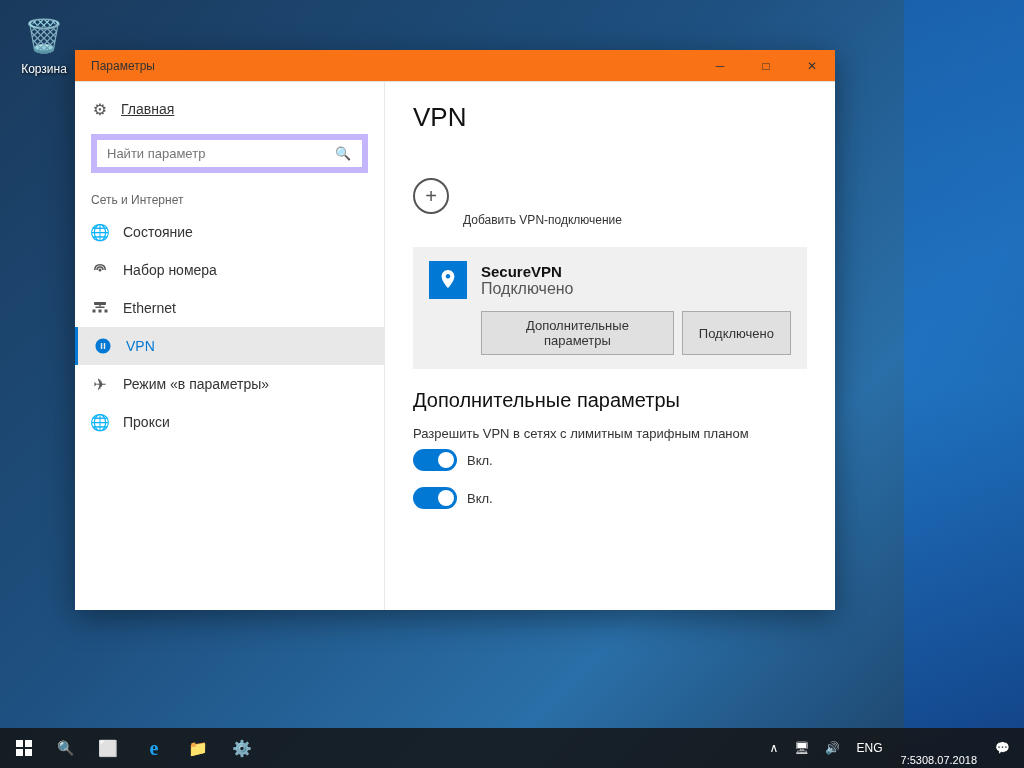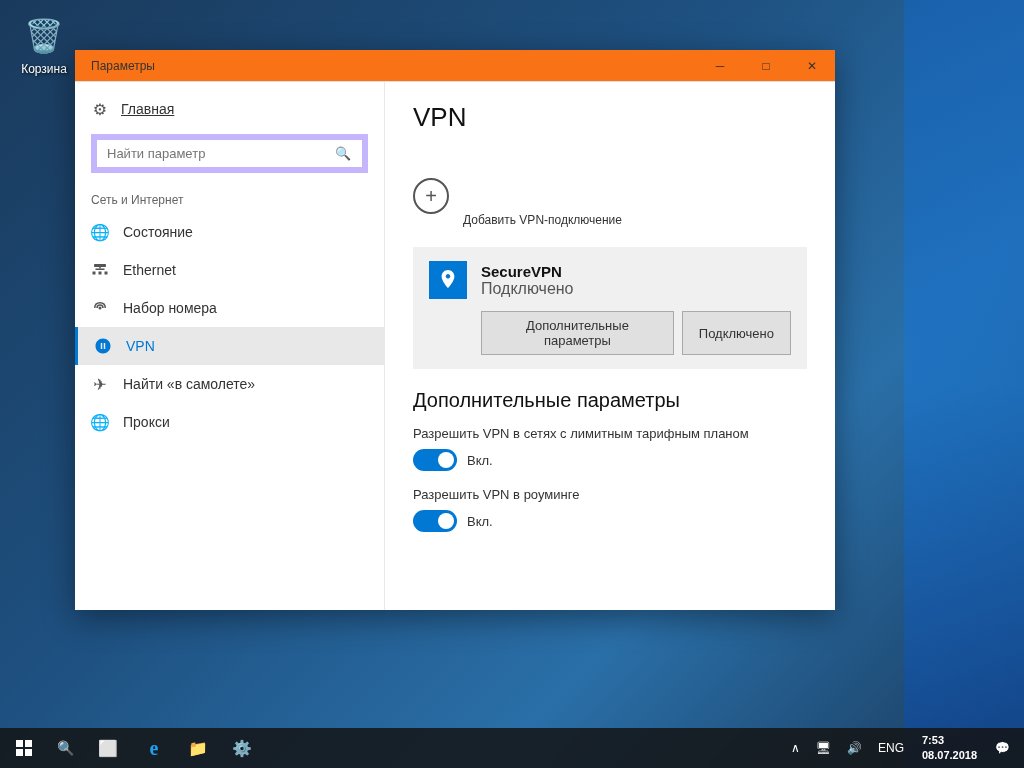--- a/index.html
+++ b/index.html
@@ -358,30 +358,28 @@
       align-items: center;
       justify-content: center;
       padding: 0 6px;
       cursor: pointer;
       color: white;
       font-size: 12px;
       height: 100%;
     }
     .taskbar-clock {
       display: flex;
-      flex-direction: column;
-      align-items: flex-start;
+      align-items: flex-end;
       padding: 0 8px;
       cursor: pointer;
       color: white;
       font-size: 11px;
       line-height: 1.4;
       height: 100%;
       justify-content: center;
-      font-weight: bold;
     }
 
     
     .recycle-bin {
       position: absolute;
       top: 12px;
       left: 12px;
       display: flex;
       flex-direction: column;
       align-items: center;
@@ -449,55 +447,55 @@
         <div class="search-box">
           <input type="text" placeholder="Найти параметр" style="">
           <span class="search-icon-span">🔍</span>
         </div>
 
         <div class="sidebar-section-label">Сеть и Интернет</div>
 
         <div class="sidebar-item">
           <span class="sidebar-item-icon">🌐</span>
           <span class="sidebar-item-label">Состояние</span>
+        </div>
+        <div class="sidebar-item">
+          <span class="sidebar-item-icon">
+            <svg width="18" height="18" viewBox="0 0 24 24" fill="#555">
+                <circle cx="12" cy="12" r="2"></circle>
+                <path d="M5 12 Q5 5 12 5 Q19 5 19 12" stroke="#555" stroke-width="2" fill="none"></path>
+                <path d="M8 12 Q8 8 12 8 Q16 8 16 12" stroke="#555" stroke-width="2" fill="none"></path>
+              </svg>
+          </span>
+          <span class="sidebar-item-label">Набор номера</span>
         </div>
         <div class="sidebar-item">
           <span class="sidebar-item-icon">
             <svg width="18" height="18" viewBox="0 0 24 24" fill="#555">
                 <rect x="2" y="14" width="4" height="4"></rect>
                 <rect x="10" y="14" width="4" height="4"></rect>
                 <rect x="18" y="14" width="4" height="4"></rect>
                 <rect x="6" y="10" width="12" height="2"></rect>
                 <rect x="11" y="6" width="2" height="4"></rect>
                 <rect x="4" y="4" width="16" height="4" rx="1"></rect>
               </svg>
           </span>
           <span class="sidebar-item-label">Ethernet</span>
         </div>
-        <div class="sidebar-item">
-          <span class="sidebar-item-icon">
-            <svg width="18" height="18" viewBox="0 0 24 24" fill="#555">
-                <circle cx="12" cy="12" r="2"></circle>
-                <path d="M5 12 Q5 5 12 5 Q19 5 19 12" stroke="#555" stroke-width="2" fill="none"></path>
-                <path d="M8 12 Q8 8 12 8 Q16 8 16 12" stroke="#555" stroke-width="2" fill="none"></path>
-              </svg>
-          </span>
-          <span class="sidebar-item-label">Набор номера</span>
-        </div>
         <div class="sidebar-item active">
           <span class="sidebar-item-icon">
             <svg width="18" height="18" viewBox="0 0 24 24" fill="#0078d4">
                 <path d="M12 2C6.48 2 2 6.48 2 12s4.48 10 10 10 10-4.48 10-10S17.52 2 12 2zm-1 14H9V8h2v8zm4 0h-2V8h2v8z"></path>
               </svg>
           </span>
           <span class="sidebar-item-label">VPN</span>
         </div>
         <div class="sidebar-item">
           <span class="sidebar-item-icon">✈</span>
-          <span class="sidebar-item-label">Найти «в самолете»</span>
+          <span class="sidebar-item-label">Режим «в параметры»</span>
         </div>
         <div class="sidebar-item">
           <span class="sidebar-item-icon">🌐</span>
           <span class="sidebar-item-label">Прокси</span>
         </div>
 
       </div>
 
       <div class="content">
 
@@ -530,21 +528,20 @@
 
         <div class="toggle-row">
           <div class="toggle-desc">Разрешить VPN в сетях с лимитным тарифным планом</div>
           <div class="toggle-group">
             <div class="toggle-switch"></div>
             <span class="toggle-label">Вкл.</span>
           </div>
         </div>
 
         <div class="toggle-row">
-          <div class="toggle-desc">Разрешить VPN в роуминге</div>
           <div class="toggle-group">
             <div class="toggle-switch"></div>
             <span class="toggle-label">Вкл.</span>
           </div>
         </div>
 
       </div>
     </div>
   </div>
 

